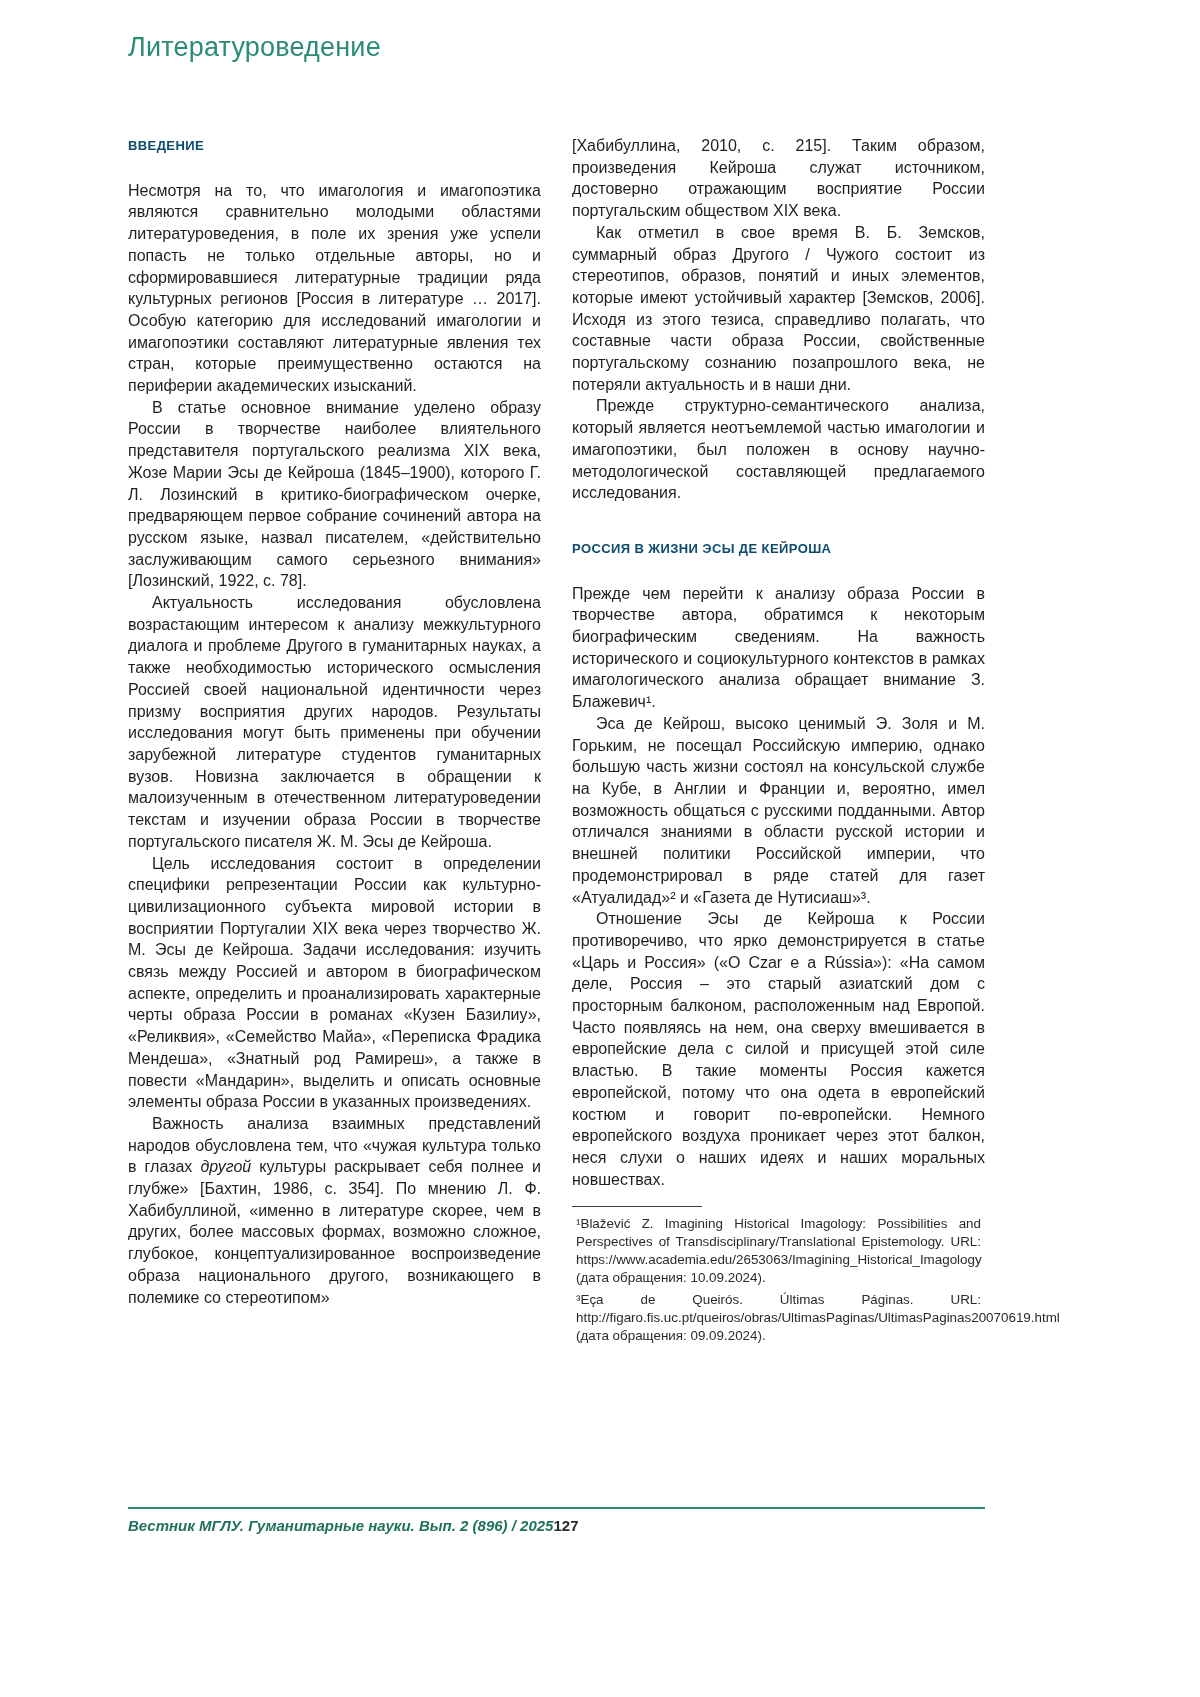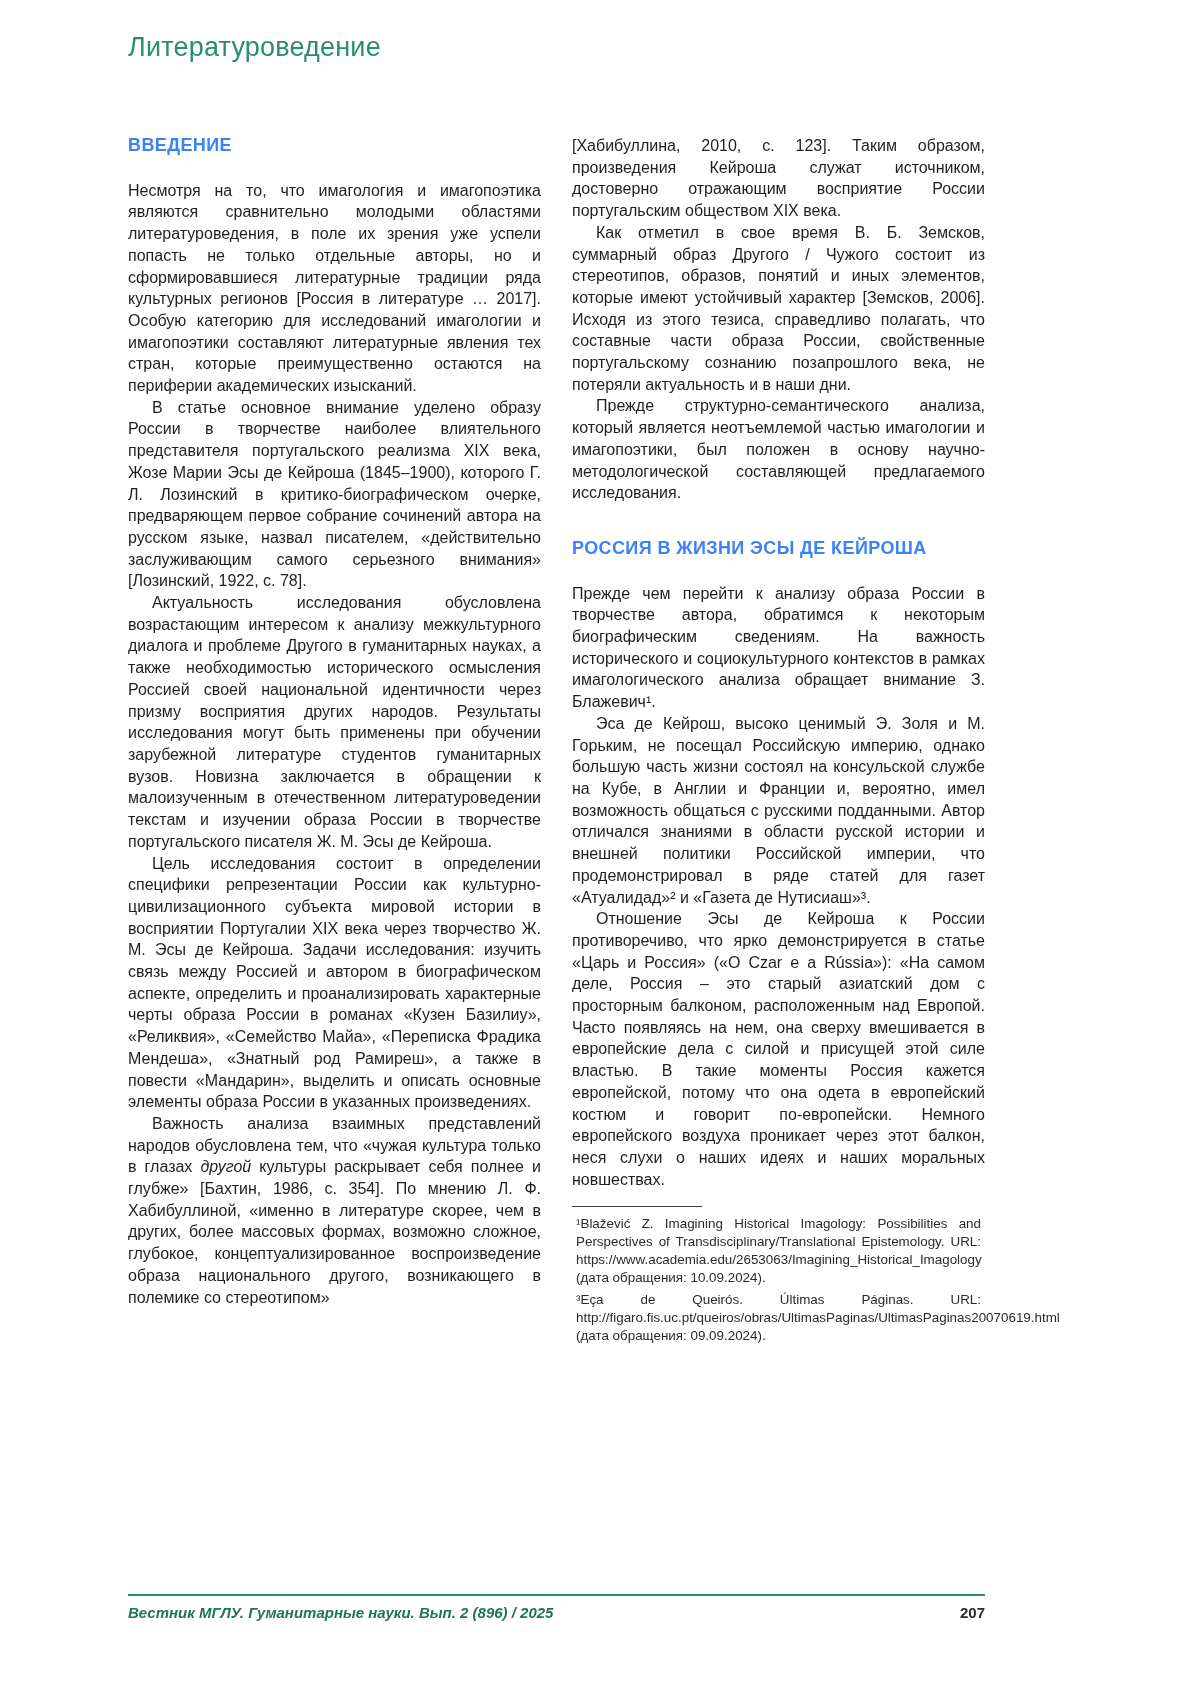--- a/index.html
+++ b/index.html
@@ -39,23 +39,23 @@
     -webkit-hyphens: auto;
   }
   .col p {
     margin: 0;
   }
   .col p.indent {
     text-indent: 24px;
   }
   h2.section-heading {
     margin: 0 0 23px 0;
-    font-size: 18px;
+    font-size: 13px;
     font-weight: bold;
-    color: #3b82f6;
+    color: #0c4a6e;
     letter-spacing: 0.4px;
     text-align: left;
   }
   h2.section-heading.mid {
     margin-top: 34px;
   }
   em.emph {
   }
   .fn-rule {
     width: 130px;
@@ -69,25 +69,24 @@
     color: #2a2a2a;
     text-align: justify;
   }
   .footnotes p {
     margin: 4px;
   }
   .footer {
     position: absolute;
     left: 128px;
     right: 215px;
-    top: 1594px;
+    top: 1507px;
     border-top: 2px solid #2b8c74;
     padding-top: 8px;
     display: flex;
-    justify-content: space-between;
     align-items: baseline;
     font-size: 15px;
   }
   .footer .journal {
     font-style: italic;
     font-weight: bold;
     color: #20715d;
   }
   .footer .pagenum {
     font-weight: bold;
@@ -106,35 +105,35 @@
     <div class="col">
       <h2 class="section-heading">ВВЕДЕНИЕ</h2>
       <p>Несмотря на то, что имагология и имагопоэтика являются сравнительно молодыми областями литературоведения, в поле их зрения уже успели попасть не только отдельные авторы, но и сформировавшиеся литературные традиции ряда культурных регионов [Россия в литературе … 2017]. Особую категорию для исследований имагологии и имагопоэтики составляют литературные явления тех стран, которые преимущественно остаются на периферии академических изысканий.</p>
       <p class="indent">В статье основное внимание уделено образу России в творчестве наиболее влиятельного представителя португальского реализма XIX века, Жозе Марии Эсы де Кейроша (1845–1900), которого Г. Л. Лозинский в критико-биографическом очерке, предваряющем первое собрание сочинений автора на русском языке, назвал писателем, «действительно заслуживающим самого серьезного внимания» [Лозинский, 1922, с. 78].</p>
       <p class="indent">Актуальность исследования обусловлена возрастающим интересом к анализу межкультурного диалога и проблеме Другого в гуманитарных науках, а также необходимостью исторического осмысления Россией своей национальной идентичности через призму восприятия других народов. Результаты исследования могут быть применены при обучении зарубежной литературе студентов гуманитарных вузов. Новизна заключается в обращении к малоизученным в отечественном литературоведении текстам и изучении образа России в творчестве португальского писателя Ж. М. Эсы де Кейроша.</p>
       <p class="indent">Цель исследования состоит в определении специфики репрезентации России как культурно-цивилизационного субъекта мировой истории в восприятии Португалии XIX века через творчество Ж. М. Эсы де Кейроша. Задачи исследования: изучить связь между Россией и автором в биографическом аспекте, определить и проанализировать характерные черты образа России в романах «Кузен Базилиу», «Реликвия», «Семейство Майа», «Переписка Фрадика Мендеша», «Знатный род Рамиреш», а также в повести «Мандарин», выделить и описать основные элементы образа России в указанных произведениях.</p>
       <p class="indent"><span>Важность анализа взаимных представлений народов обусловлена тем, что «чужая культура только в глазах </span><em class="emph">другой</em><span> культуры раскрывает себя полнее и глубже» [Бахтин, 1986, с. 354]. По мнению Л. Ф. Хабибуллиной, «именно в литературе скорее, чем в других, более массовых формах, возможно сложное, глубокое, концептуализированное воспроизведение образа национального другого, возникающего в полемике со стереотипом»</span></p>
     </div>
 
     <div class="col">
-      <p>[Хабибуллина, 2010, с. 123]. Таким образом, произведения Кейроша служат источником, достоверно отражающим восприятие России португальским обществом XIX века.</p>
+      <p>[Хабибуллина, 2010, с. 215]. Таким образом, произведения Кейроша служат источником, достоверно отражающим восприятие России португальским обществом XIX века.</p>
       <p class="indent">Как отметил в свое время В. Б. Земсков, суммарный образ Другого / Чужого состоит из стереотипов, образов, понятий и иных элементов, которые имеют устойчивый характер [Земсков, 2006]. Исходя из этого тезиса, справедливо полагать, что составные части образа России, свойственные португальскому сознанию позапрошлого века, не потеряли актуальность и в наши дни.</p>
       <p class="indent">Прежде структурно-семантического анализа, который является неотъемлемой частью имагологии и имагопоэтики, был положен в основу научно-методологической составляющей предлагаемого исследования.</p>
       <h2 class="section-heading mid">РОССИЯ В ЖИЗНИ ЭСЫ ДЕ КЕЙРОША</h2>
       <p>Прежде чем перейти к анализу образа России в творчестве автора, обратимся к некоторым биографическим сведениям. На важность исторического и социокультурного контекстов в рамках имагологического анализа обращает внимание З. Блажевич¹.</p>
       <p class="indent">Эса де Кейрош, высоко ценимый Э. Золя и М. Горьким, не посещал Российскую империю, однако большую часть жизни состоял на консульской службе на Кубе, в Англии и Франции и, вероятно, имел возможность общаться с русскими подданными. Автор отличался знаниями в области русской истории и внешней политики Российской империи, что продемонстрировал в ряде статей для газет «Атуалидад»² и «Газета де Нутисиаш»³.</p>
       <p class="indent">Отношение Эсы де Кейроша к России противоречиво, что ярко демонстрируется в статье «Царь и Россия» («O Czar e a Rússia»): «На самом деле, Россия – это старый азиатский дом с просторным балконом, расположенным над Европой. Часто появляясь на нем, она сверху вмешивается в европейские дела с силой и присущей этой силе властью. В такие моменты Россия кажется европейской, потому что она одета в европейский костюм и говорит по-европейски. Немного европейского воздуха проникает через этот балкон, неся слухи о наших идеях и наших моральных новшествах.</p>
 
       <div class="fn-rule"></div>
       <div class="footnotes">
         <p>¹Blažević Z. Imagining Historical Imagology: Possibilities and Perspectives of Transdisciplinary/Translational Epistemology. URL: https://www.academia.edu/2653063/Imagining_Historical_Imagology (дата обращения: 10.09.2024).</p>
         <p>³Eça de Queirós. Últimas Páginas. URL: http://figaro.fis.uc.pt/queiros/obras/UltimasPaginas/UltimasPaginas20070619.html (дата обращения: 09.09.2024).</p>
       </div>
     </div>
 
   </div>
 
   <div class="footer">
     <span class="journal">Вестник МГЛУ. Гуманитарные науки. Вып. 2 (896) / 2025</span>
-    <span class="pagenum">207</span>
+    <span class="pagenum">127</span>
   </div>
 
 </div>
 
 </body></html>

